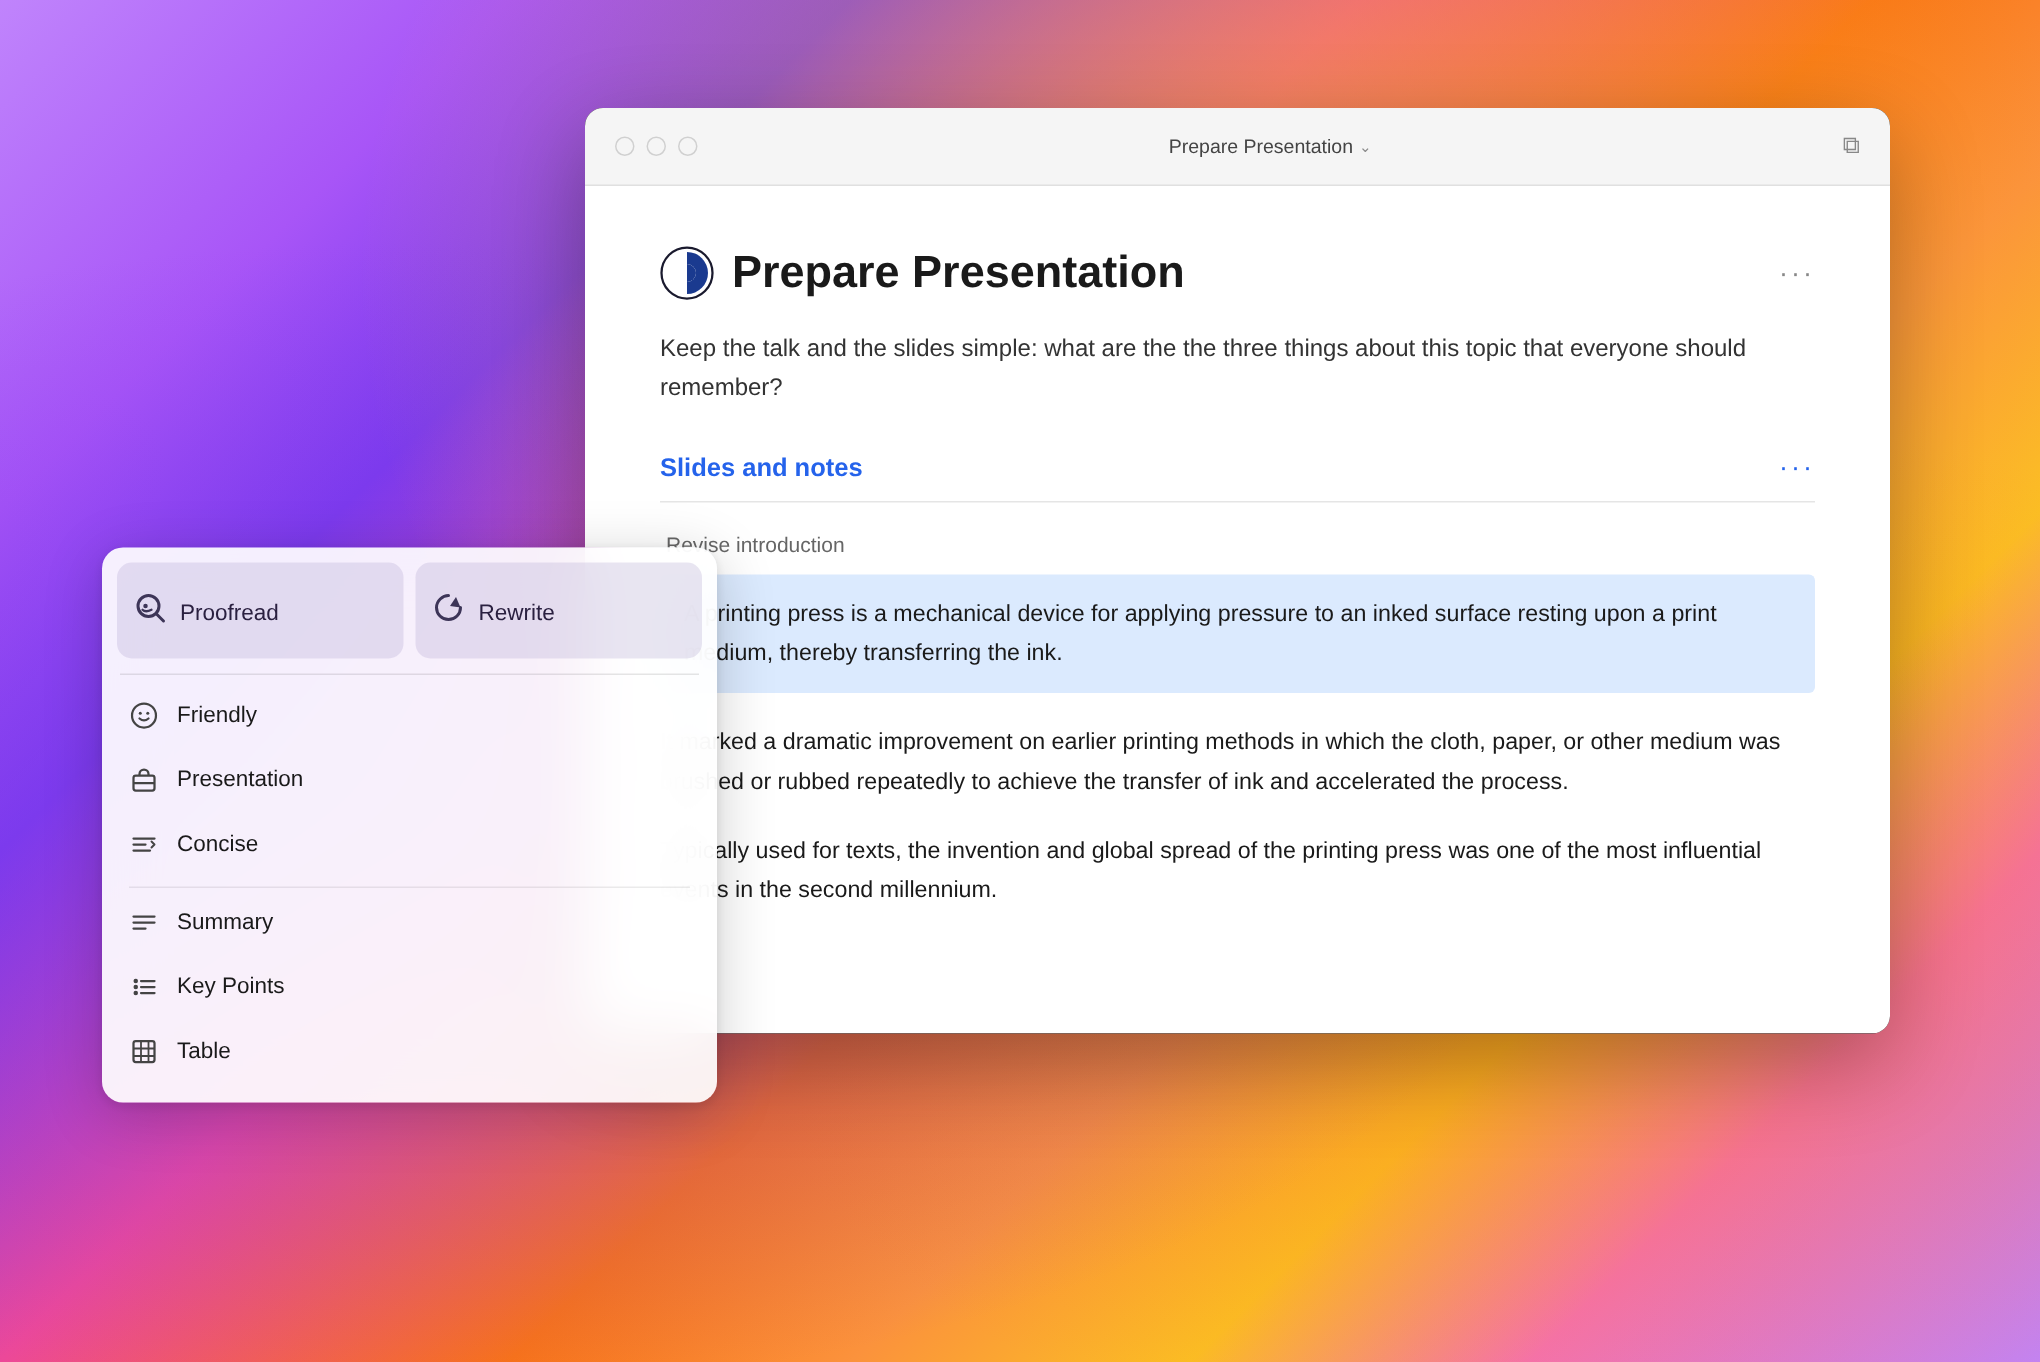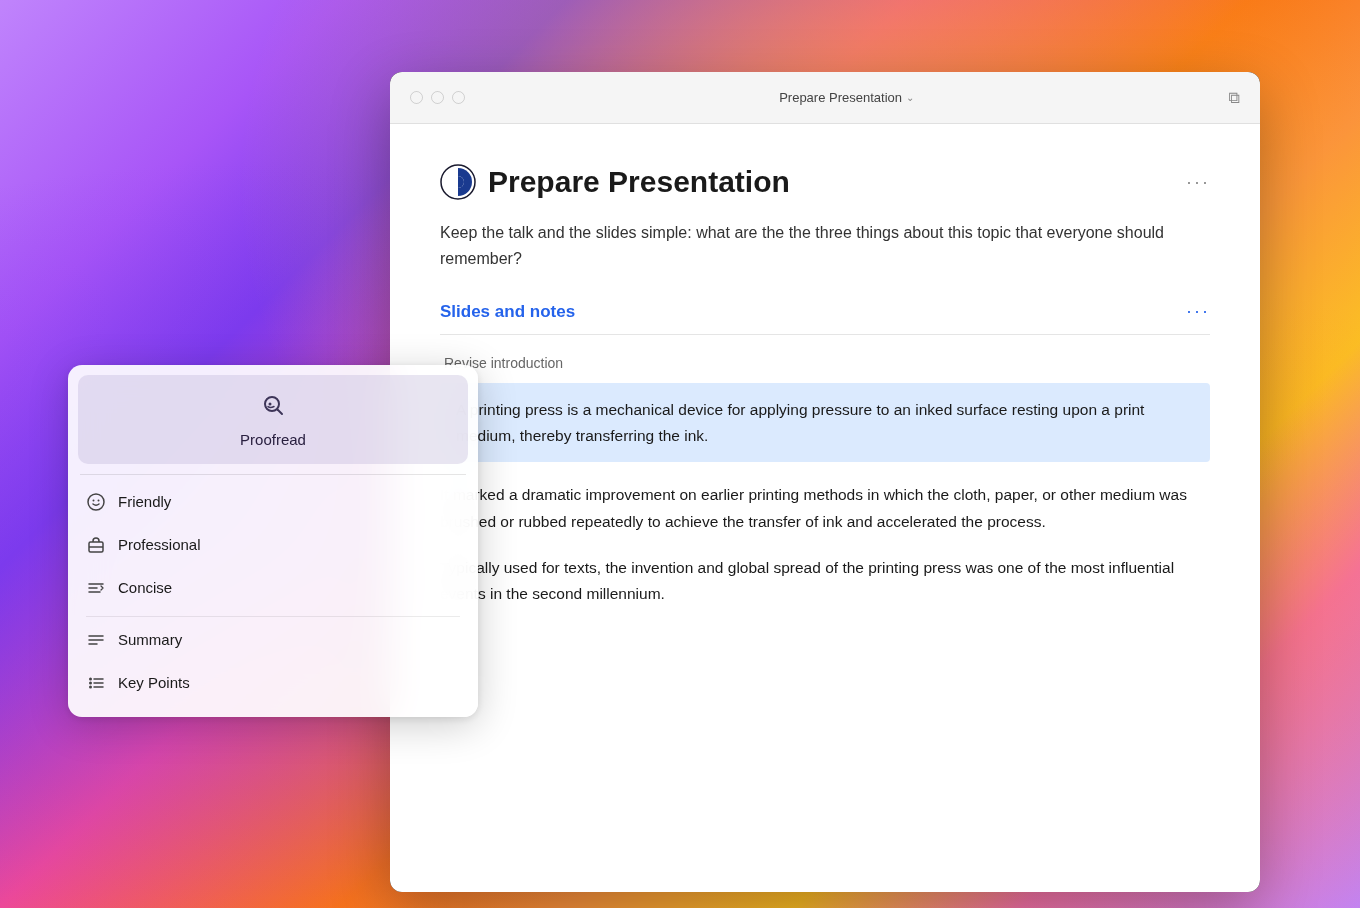--- a/index.html
+++ b/index.html
@@ -39,21 +39,21 @@
         radial-gradient(ellipse at 80% 70%, rgba(249,115,22,0.4) 0%, transparent 40%);
       z-index: 0;
     }
 
     
     .main-window {
       position: absolute;
       top: 72px;
       left: 390px;
       width: 870px;
-      height: 820px;
+      height: 617px;
       background: #000000;
       border-radius: 12px;
       box-shadow: 0 20px 60px rgba(0,0,0,0.3);
       z-index: 10;
       overflow: hidden;
     }
 
     .titlebar {
       display: flex;
       align-items: center;
@@ -206,21 +206,20 @@
     
     .popup-buttons-row {
       display: flex;
       padding: 10px 10px 0;
       gap: 8px;
     }
 
     .popup-btn {
       flex: 1;
       display: flex;
-      flex-direction: column;
       align-items: center;
       gap: 8px;
       padding: 18px 10px 16px;
       background: rgba(180, 170, 210, 0.3);
       border-radius: 10px;
       cursor: pointer;
       border: none;
     }
 
     .popup-btn-icon {
@@ -334,20 +333,29 @@
       <span class="popup-btn-icon">
         <svg width="24" height="24" viewBox="0 0 24 24" fill="none">
           <circle cx="11" cy="11" r="7" stroke="#3d3558" stroke-width="2"></circle>
           <line x1="16.5" y1="16.5" x2="21" y2="21" stroke="#3d3558" stroke-width="2" stroke-linecap="round"></line>
           <circle cx="9" cy="11" r="1.5" fill="#3d3558"></circle>
           <path d="M7 13.5 Q9 15.5 13 13.5" stroke="#3d3558" stroke-width="1.5" fill="none" stroke-linecap="round"></path>
         </svg>
       </span>
       <span class="popup-btn-label">Proofread</span>
     </button>
+    <button class="popup-btn">
+      <span class="popup-btn-icon">
+        <svg width="24" height="24" viewBox="0 0 24 24" fill="none">
+          <path d="M12 4 C8 4 4 7.5 4 12 C4 16.5 7.5 20 12 20 C16.5 20 20 16.5 20 12" stroke="#3d3558" stroke-width="2" stroke-linecap="round"></path>
+          <polyline points="17,5 20,12 13,11" fill="#3d3558"></polyline>
+        </svg>
+      </span>
+      <span class="popup-btn-label">Rewrite</span>
+    </button>
   </div>
 
   <div class="popup-divider"></div>
 
   <div class="popup-menu">
 
     <div class="popup-menu-item">
       <span class="menu-icon">
         <svg width="18" height="18" viewBox="0 0 18 18" fill="none">
           <circle cx="9" cy="9" r="8" stroke="#444" stroke-width="1.5"></circle>
@@ -360,21 +368,21 @@
     </div>
 
     <div class="popup-menu-item">
       <span class="menu-icon">
         <svg width="18" height="18" viewBox="0 0 18 18" fill="none">
           <rect x="2" y="6" width="14" height="10" rx="1.5" stroke="#444" stroke-width="1.5"></rect>
           <path d="M6 6V5a3 3 0 016 0v1" stroke="#444" stroke-width="1.5"></path>
           <line x1="2" y1="11" x2="16" y2="11" stroke="#444" stroke-width="1.5"></line>
         </svg>
       </span>
-      <span class="item-label">Professional</span>
+      <span class="item-label">Presentation</span>
     </div>
 
     <div class="popup-menu-item">
       <span class="menu-icon">
         <svg width="18" height="18" viewBox="0 0 18 18" fill="none">
           <line x1="2" y1="5" x2="16" y2="5" stroke="#444" stroke-width="1.5" stroke-linecap="round"></line>
           <line x1="2" y1="9" x2="10" y2="9" stroke="#444" stroke-width="1.5" stroke-linecap="round"></line>
           <line x1="2" y1="13" x2="13" y2="13" stroke="#444" stroke-width="1.5" stroke-linecap="round"></line>
           <path d="M14 7 L16 9 L14 11" stroke="#444" stroke-width="1.3" stroke-linecap="round" stroke-linejoin="round" fill="none"></path>
         </svg>
@@ -403,15 +411,27 @@
           <circle cx="3.5" cy="9" r="1.5" fill="#444"></circle>
           <line x1="7" y1="9" x2="16" y2="9" stroke="#444" stroke-width="1.5" stroke-linecap="round"></line>
           <circle cx="3.5" cy="13" r="1.5" fill="#444"></circle>
           <line x1="7" y1="13" x2="16" y2="13" stroke="#444" stroke-width="1.5" stroke-linecap="round"></line>
         </svg>
       </span>
       <span class="item-label">Key Points</span>
     </div>
 
 
+    <div class="popup-menu-item">
+      <span class="menu-icon">
+        <svg width="18" height="18" viewBox="0 0 18 18" fill="none">
+          <rect x="2" y="2" width="14" height="14" rx="1.5" stroke="#444" stroke-width="1.5"></rect>
+          <line x1="2" y1="7" x2="16" y2="7" stroke="#444" stroke-width="1.2"></line>
+          <line x1="2" y1="12" x2="16" y2="12" stroke="#444" stroke-width="1.2"></line>
+          <line x1="7" y1="2" x2="7" y2="16" stroke="#444" stroke-width="1.2"></line>
+          <line x1="12" y1="2" x2="12" y2="16" stroke="#444" stroke-width="1.2"></line>
+        </svg>
+      </span>
+      <span class="item-label">Table</span>
+    </div>
 
   </div>
 </div>
 
 </body></html>

